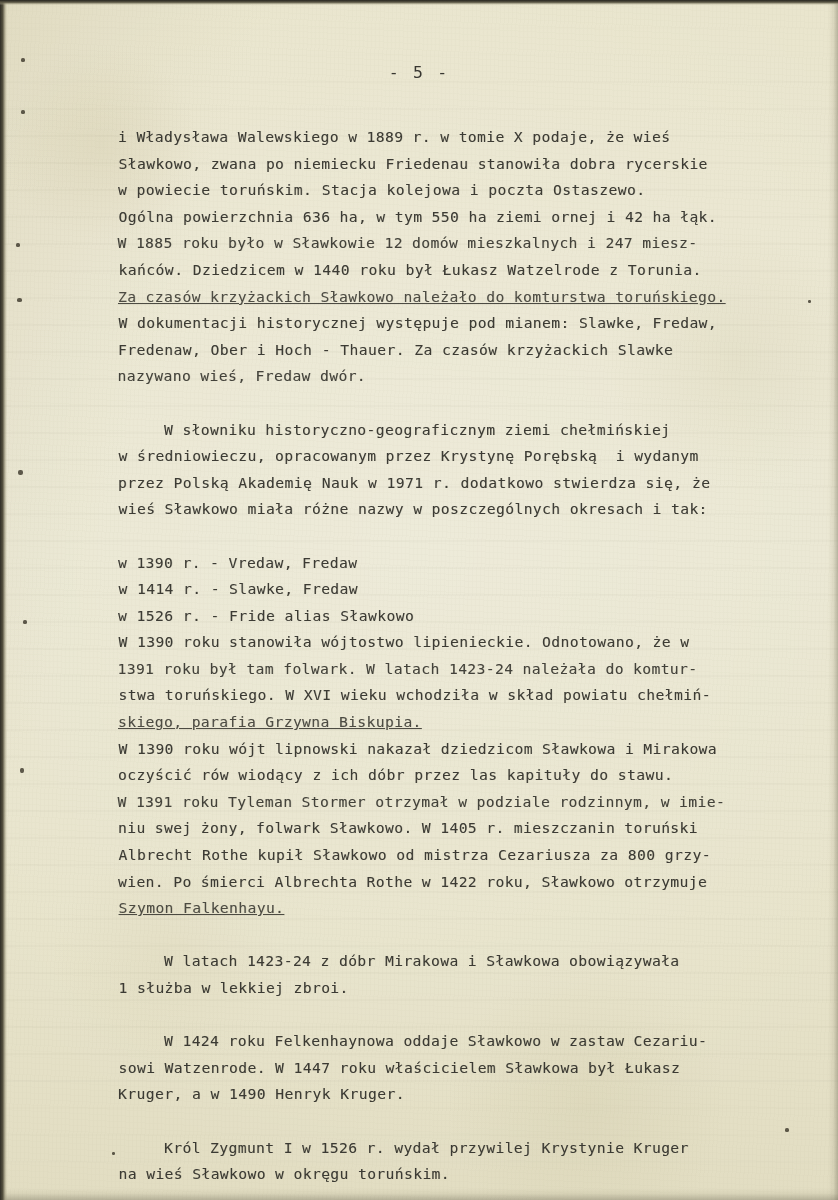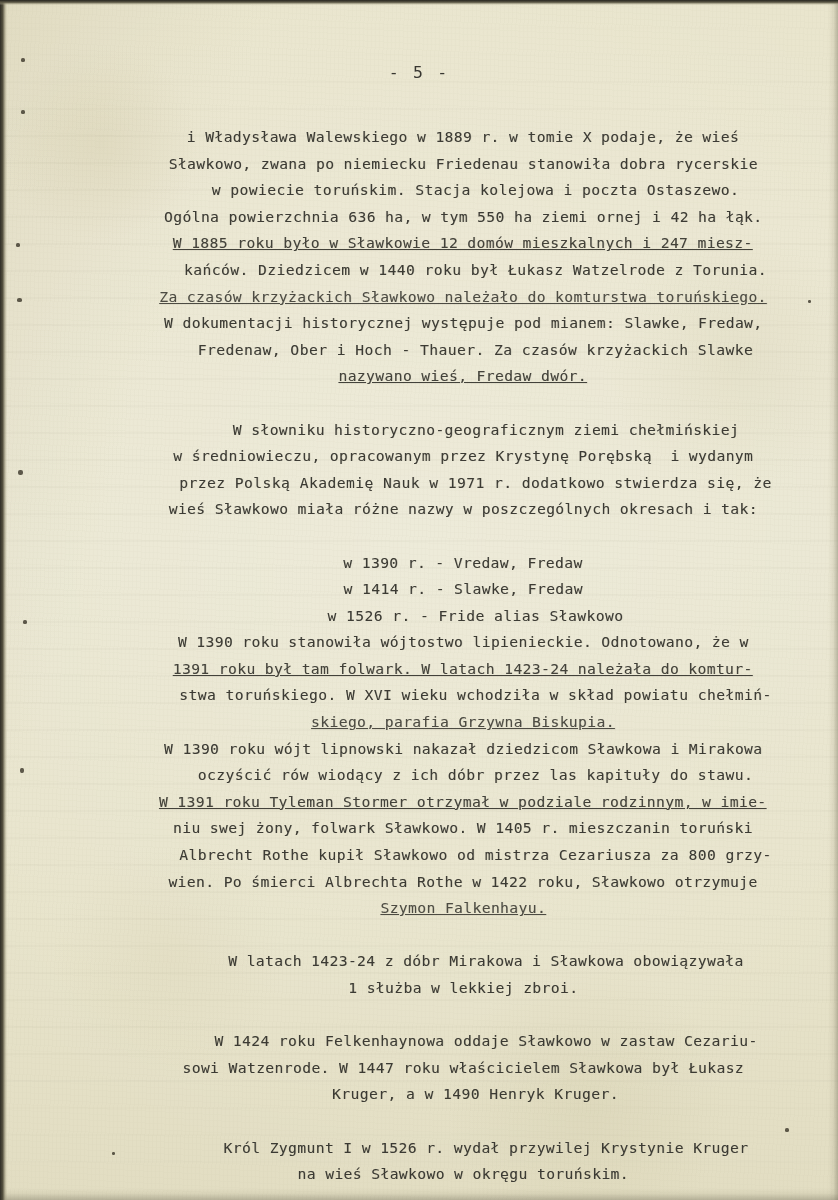--- a/index.html
+++ b/index.html
@@ -127,35 +127,34 @@
     line-height: 26.6px;
     color: #33322c;
     letter-spacing: 0.42px;
     white-space: pre;
     opacity: 0.95;
   }
 
   .para {
     margin: 0;
     white-space: pre;
-    text-align: center;
   }
   .gap {
     height: 26.6px;
   }
 
   .line {
     display: block;
     white-space: pre;
     
     text-shadow: 0.45px 0.25px 0 rgba(60,58,50,0.30);
   }
   .line:nth-child(2n)   { margin-left: 0.6px; }
-  .line:nth-child(3n)   { letter-spacing: 0.47px; margin-left: 25px; }
-  .line:nth-child(5n)   { margin-left: -0.5px; opacity: 0.96; text-decoration: underline; }
+  .line:nth-child(3n)   { letter-spacing: 0.47px; }
+  .line:nth-child(5n)   { margin-left: -0.5px; opacity: 0.96; }
   .line:nth-child(7n)   { opacity: 0.90; text-decoration: underline; }
 
   
   .showthrough {
     position: absolute;
     inset: 0;
     z-index: 2;
     pointer-events: none;
     opacity: 0.05;
     background:

